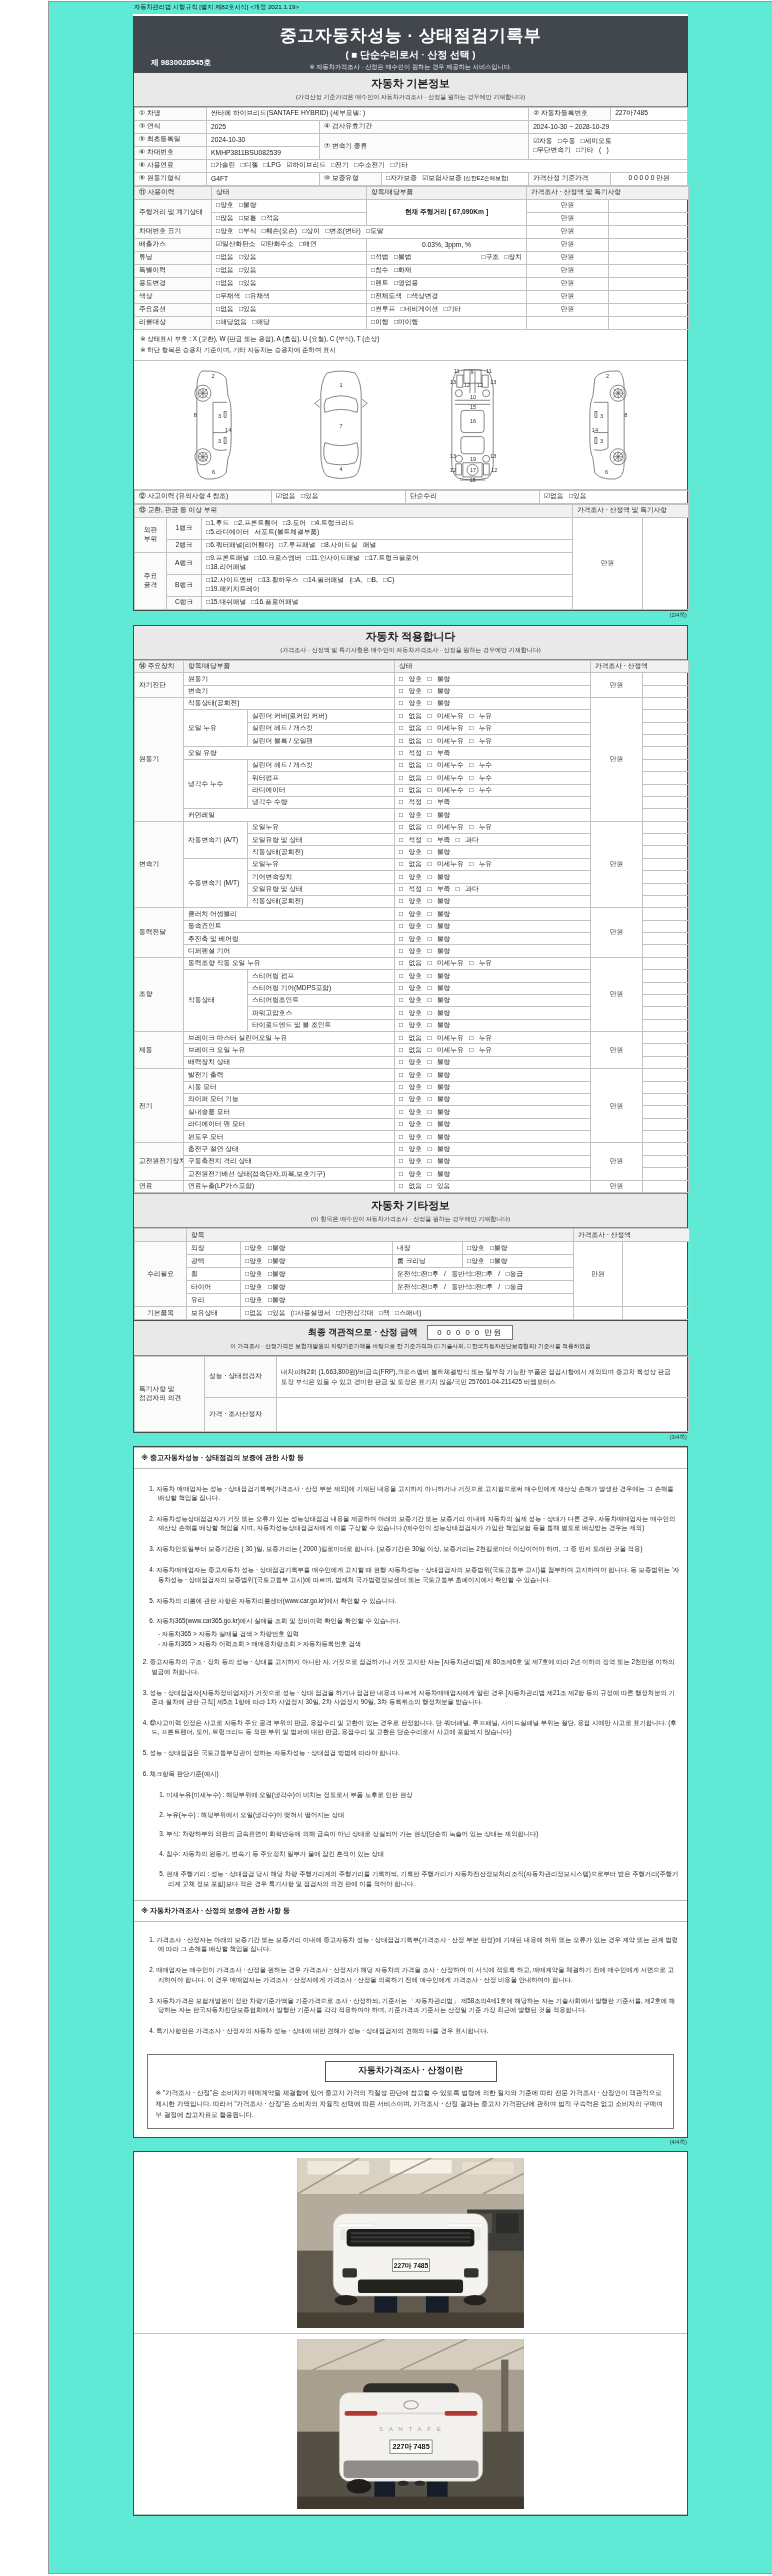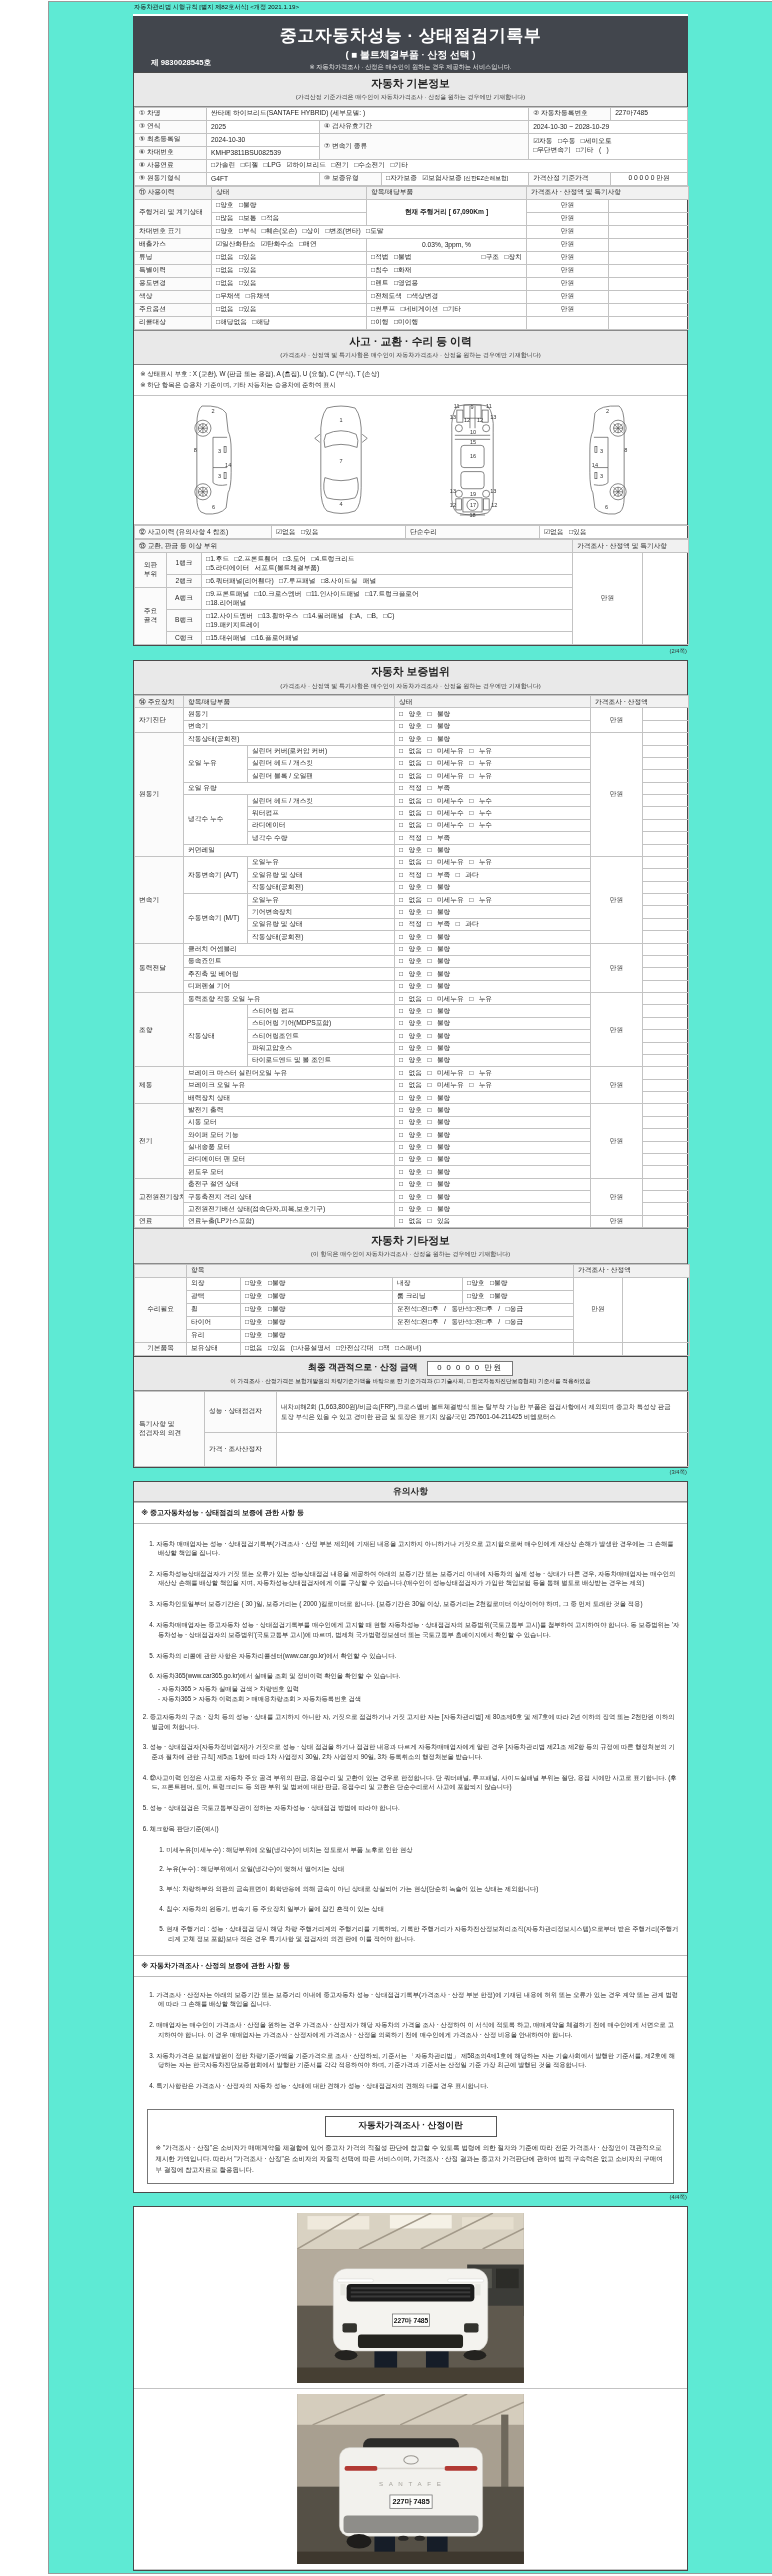--- a/index.html
+++ b/index.html
@@ -57,21 +57,21 @@
 </head>
 <body>
 
 <div class="page">
 <div class="content">
 
   <div class="lawnote">자동차관리법 시행규칙 [별지 제82호서식] &lt;개정 2021.1.19&gt;</div>
 
   <div class="dochead">
     <div class="t">중고자동차성능 · 상태점검기록부</div>
-    <div class="s">( ■ 볼트체결부품 · 산정 선택 )</div>
+    <div class="s">( ■ 단순수리로서 · 산정 선택 )</div>
     <div class="n">※ 자동차가격조사 · 산정은 매수인이 원하는 경우 제공하는 서비스입니다.</div>
     <div class="no">제 9830028545호</div>
   </div>
 
   <div class="frame">
     <div class="band">
       <div class="bt">자동차 기본정보</div>
       <div class="bn">(가격산정 기준가격은 매수인이 자동차가격조사 · 산정을 원하는 경우에만 기재합니다)</div>
     </div>
     <table class="f">
@@ -207,24 +207,20 @@
       <tr>
         <td class="lab">리콜대상</td>
         <td class="cb">□해당없음 □해당</td>
         <td class="cb">□이행 □미이행</td>
         <td></td>
         <td></td>
       </tr>
     </tbody>
         </table>
 
-    <div class="band" style="border-top:0.5px solid #8a8a8a">
-      <div class="bt">사고 · 교환 · 수리 등 이력</div>
-      <div class="bn">(가격조사 · 산정액 및 특기사항은 매수인이 자동차가격조사 · 산정을 원하는 경우에만 기재합니다)</div>
-    </div>
     <div class="acc-legend">
       <div>※ 상태표시 부호 : X (교환), W (판금 또는 용접), A (흠집), U (요철), C (부식), T (손상)</div>
       <div>※ 하단 항목은 승용차 기준이며, 기타 자동차는 승용차에 준하여 표시</div>
     </div>
 
     <div class="acc-diagrams">
 
       <svg viewBox="0 0 130 230" width="67">
         <path class="ol" d="M40 8 Q78 6 88 22 L92 58 Q98 70 98 95 L98 140 Q98 170 92 180 L88 210 Q76 224 48 222 L38 218 Q30 210 30 190 L30 45 Q30 16 40 8 Z"></path>
         <circle class="ol" cx="42" cy="52" r="16"></circle>
@@ -376,21 +372,21 @@
       </tr>
     </tbody>
         </table>
   </div>
 
   <div class="pgmark">(2/4쪽)</div>
   <div class="gap6"></div>
 
   <div class="frame">
     <div class="band">
-      <div class="bt">자동차 보증범위</div>
+      <div class="bt">자동차 적용합니다</div>
       <div class="bn">(가격조사 · 산정액 및 특기사항은 매수인이 자동차가격조사 · 산정을 원하는 경우에만 기재합니다)</div>
     </div>
     <table class="f" style="line-height:1.25;">
       <colgroup>
             <col style="width:49px">
             <col style="width:64px">
             <col style="width:147px">
             <col style="width:196px">
             <col style="width:52px">
             <col style="width:46px">
@@ -722,23 +718,20 @@
         <td></td>
       </tr>
     </tbody>
         </table>
   </div>
 
   <div class="pgmark">(3/4쪽)</div>
   <div class="gap6"></div>
 
   <div class="frame">
-    <div class="band" style="padding:3.6px 0 3.1px">
-      <div style="font-size:8.8px;font-weight:bold">유의사항</div>
-    </div>
     <div class="nsec">※ 중고자동차성능 · 상태점검의 보증에 관한 사항 등</div>
     <div style="padding:5.2px 0 3.1px">
       <p class="ni">1.  자동차 매매업자는 성능 · 상태점검기록부(가격조사 · 산정 부분 제외)에 기재된 내용을 고지하지 아니하거나 거짓으로 고지함으로써 매수인에게 재산상 손해가 발생한 경우에는 그 손해를 배상할 책임을 집니다.</p>
       <p class="ni">2.  자동차성능상태점검자가 거짓 또는 오류가 있는 성능상태점검 내용을 제공하여 아래의 보증기간 또는 보증거리 이내에 자동차의 실제 성능 · 상태가 다른 경우, 자동차매매업자는 매수인의 재산상 손해를 배상할 책임을 지며, 자동차성능상태점검자에게 이를 구상할 수 있습니다.(매수인이 성능상태점검자가 가입한 책임보험 등을 통해 별도로 배상받는 경우는 제외)</p>
       <p class="ni">3.  자동차인도일부터 보증기간은 ( 30 )일, 보증거리는 ( 2000 )킬로미터로 합니다. (보증기간은 30일 이상, 보증거리는 2천킬로미터 이상이어야 하며, 그 중 먼저 도래한 것을 적용)</p>
       <p class="ni">4.  자동차매매업자는 중고자동차 성능 · 상태점검기록부를 매수인에게 고지할 때 현행 자동차성능 · 상태점검자의 보증범위(국토교통부 고시)를 첨부하여 고지하여야 합니다. 동 보증범위는 '자동차성능 · 상태점검자의 보증범위'(국토교통부 고시)에 따르며, 법제처 국가법령정보센터 또는 국토교통부 홈페이지에서 확인할 수 있습니다.</p>
       <p class="ni">5.  자동차의 리콜에 관한 사항은 자동차리콜센터(www.car.go.kr)에서 확인할 수 있습니다.</p>
       <p class="ni" style="margin-bottom:0">6.  자동차365(www.car365.go.kr)에서 실매물 조회 및 정비이력 확인을 확인할 수 있습니다.</p>
       <div class="nsub">- 자동차365 &gt; 자동차 실매물 검색 &gt; 차량번호 입력</div>
       <div class="nsub">- 자동차365 &gt; 자동차 이력조회 &gt; 매매용차량조회 &gt; 자동차등록번호 검색</div>

